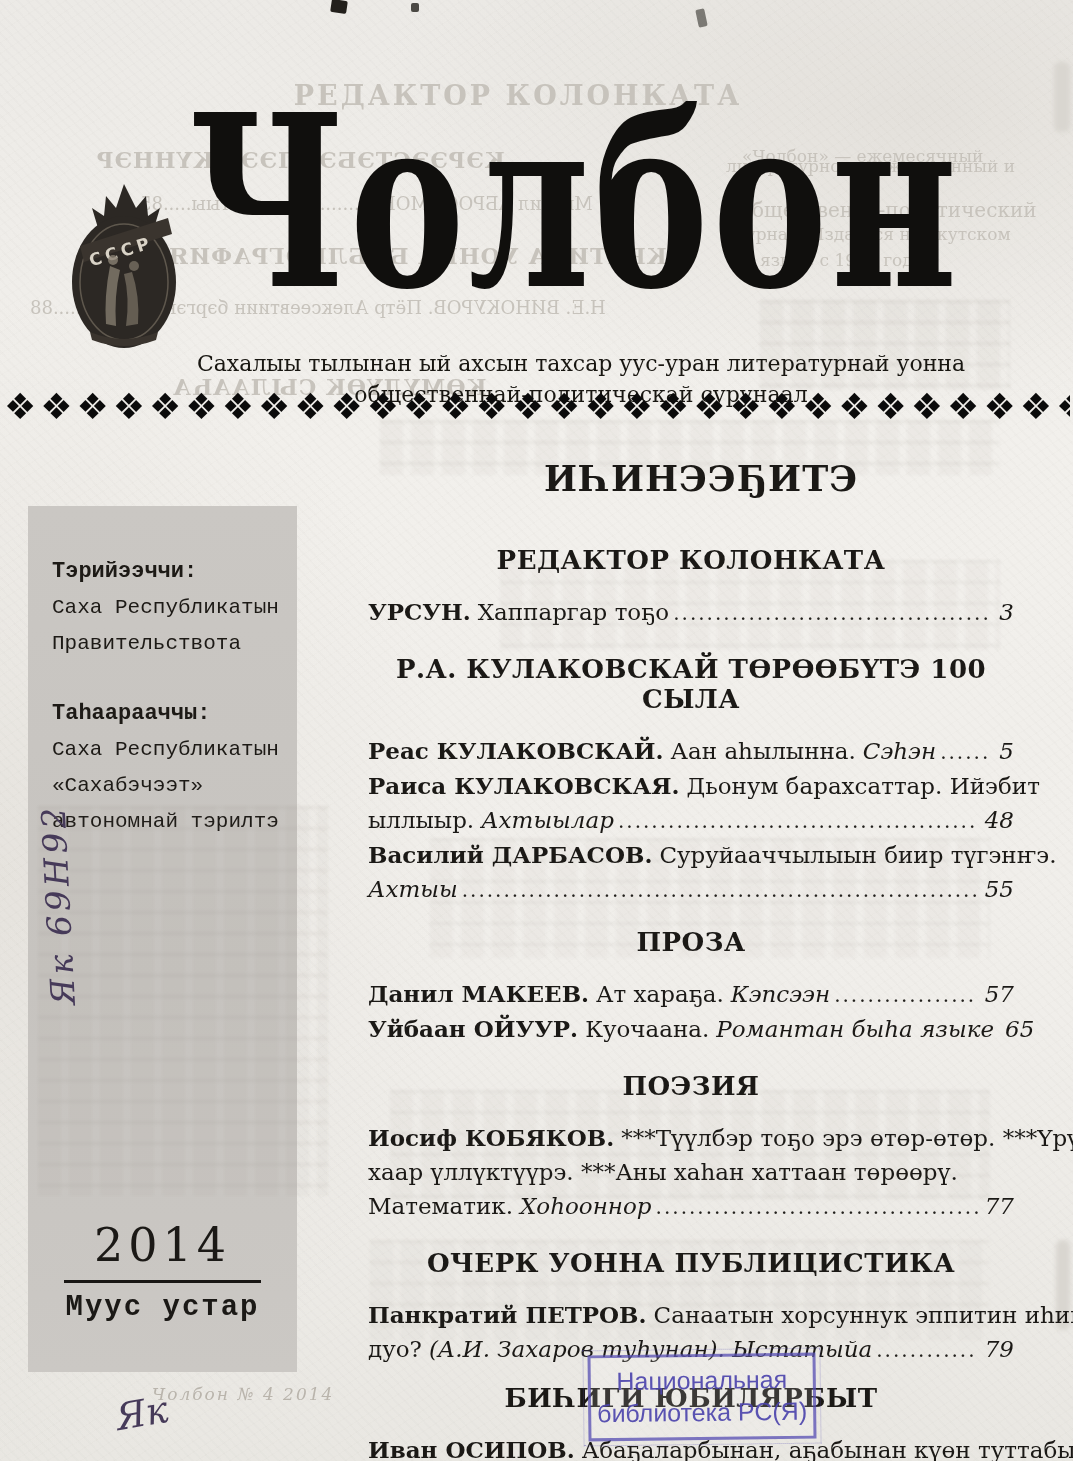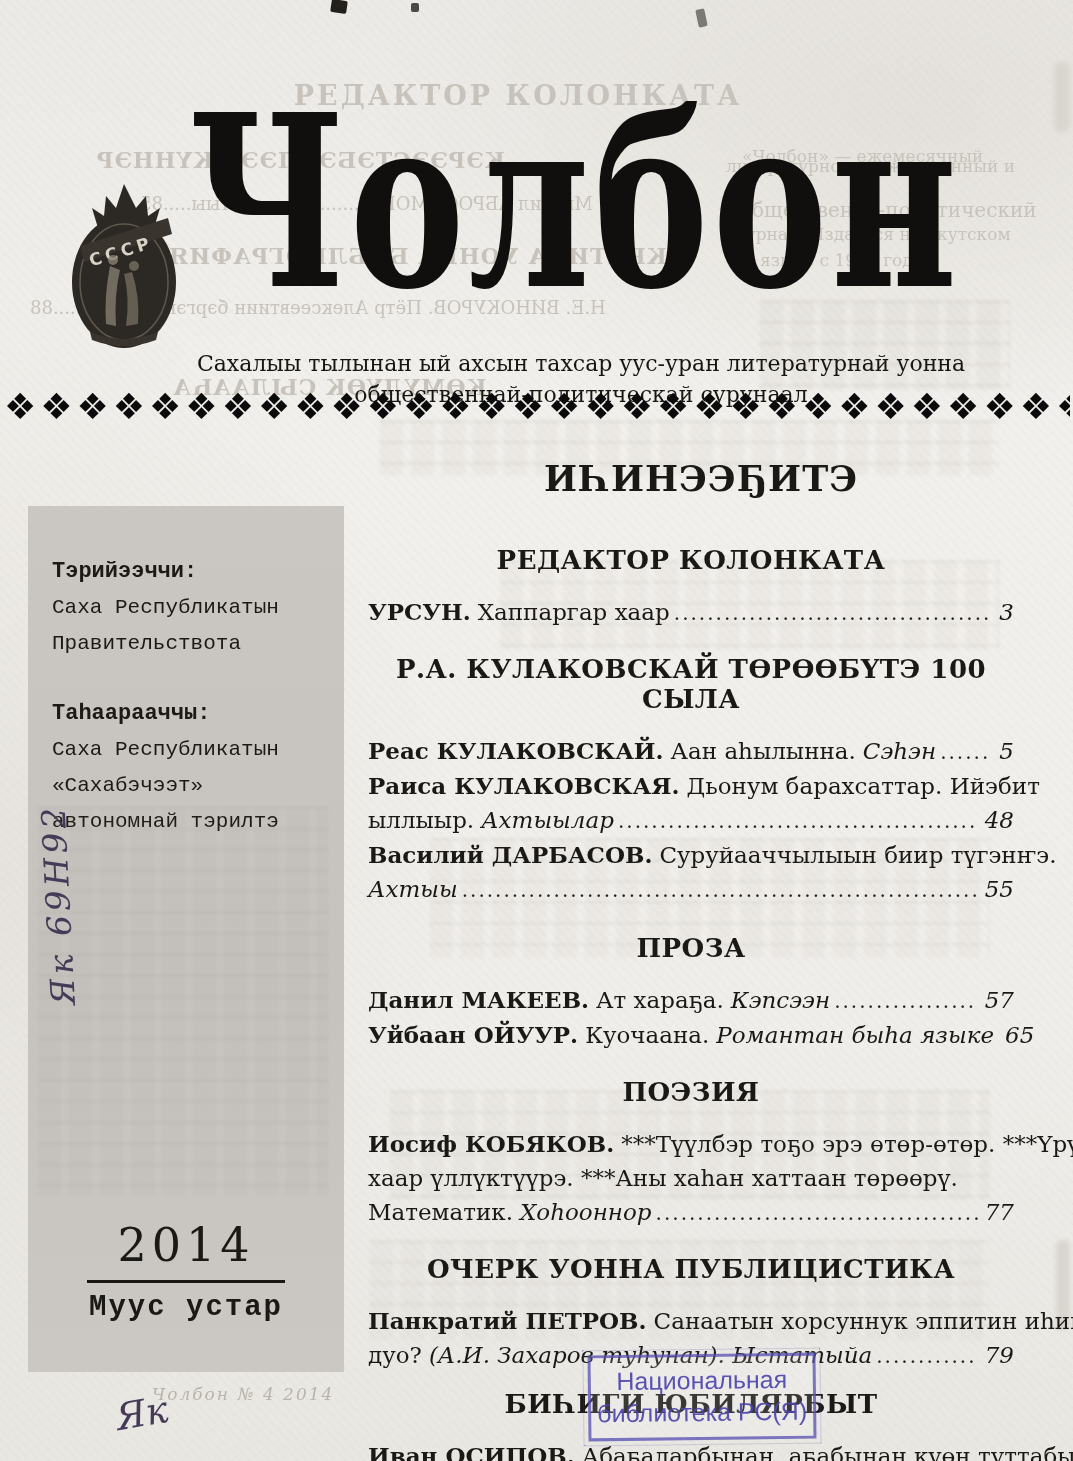--- a/index.html
+++ b/index.html
@@ -36,42 +36,42 @@
   .mir{transform:scaleX(-1);}
   .gh-bold{font-weight:700;}
   .gtex{position:absolute; pointer-events:none; filter:blur(1.4px); opacity:0.5;
     background:
       repeating-linear-gradient(180deg, rgba(125,118,106,0.16) 0 3px, transparent 3px 21px),
       repeating-linear-gradient(90deg, rgba(125,118,106,0.10) 0 23px, transparent 23px 31px);
   }
   .mark{position:absolute; background:#23201c; border-radius:2px;}
   .smudge{position:absolute; background:#d9d6d0; border-radius:6px; filter:blur(2px);}
   
-  .sidebar{position:absolute; left:28px; top:506px; width:316px; height:866px;
+  .sidebar{position:absolute; left:28px; top:506px; width:269px; height:866px;
     background:linear-gradient(180deg,#cac7c3 0%, #c6c3bf 55%, #cbc8c4 100%);
     font-family:"Liberation Mono","DejaVu Sans Mono",monospace;}
   .sb-inner{padding:48px 14px 0 24px; font-size:21px; line-height:36px; color:#1d1a16;}
   .sb-label{font-weight:700; font-size:22px;}
   .sb-gap{height:34px;}
   .issue{position:absolute; left:0; top:712px; width:100%; text-align:center;}
   .year{display:inline-block; font-family:"DejaVu Serif","Liberation Serif",serif;
     font-size:46px; letter-spacing:5px; padding:0 30px 8px 30px; border-bottom:3px solid #191714;}
   .month{margin-top:8px; font-weight:700; font-size:29px; letter-spacing:2px;}
   
   .toc{position:absolute; left:368px; top:458px; width:646px;}
   .toc-title{text-align:center; font-weight:700; font-size:35px; letter-spacing:1px; margin:0 0 46px 20px;}
   .h-sec{text-align:center; font-weight:700; font-size:26px; letter-spacing:0.5px;}
   .entry-line{display:flex; align-items:baseline; font-size:23px; line-height:34px; white-space:nowrap;}
   .entry-line > * + *{margin-left:7px;}
   .au{font-weight:700;}
   .it{font-style:italic;}
   .dots{flex:1 1 auto; overflow:hidden; margin-left:4px; font-size:20px; letter-spacing:2px; color:#23211d;}
   .dots::after{content:"....................................................................................................................................................";}
   .pg{font-style:italic; font-size:23px;}
-  .mt18{margin-top:16px;} .mt20{margin-top:20px;} .mt26{margin-top:24px;} .mt28{margin-top:26px;}
+  .mt18{margin-top:16px;} .mt20{margin-top:20px;} .mt26{margin-top:24px;} .mt28{margin-top:20px;}
   
   .stamp{position:absolute; left:588px; top:1354px; width:214px; padding:7px 4px 9px 4px;
     border:3px solid rgba(84,75,177,0.8); outline:1px dotted rgba(84,75,177,0.45); outline-offset:4px;
     color:#4f47ae; text-align:center; font-family:"Liberation Sans","DejaVu Sans",sans-serif;
     font-size:25px; line-height:32px; transform:rotate(-0.7deg); opacity:0.93;
     background:rgba(252,252,255,0.15);}
   
   .hand{font-style:italic; color:#463a59; font-family:"DejaVu Serif","Liberation Serif",serif;}
   .vcode{position:absolute; left:44px; top:1006px; transform:rotate(-93deg); transform-origin:0 0;
     font-size:33px; letter-spacing:4px; white-space:nowrap;}
@@ -149,21 +149,21 @@
       <div class="month">Муус устар</div>
     </div>
   </div>
 
   <div class="toc">
     <div class="toc-title">ИҺИНЭЭҔИТЭ</div>
 
     <div class="h-sec">РЕДАКТОР КОЛОНКАТА</div>
     <div class="entry-line mt20">
       <span class="au">УРСУН.</span>
-        <span>Хаппаргар хаар</span>
+        <span>Хаппаргар тоҕо</span>
         <span class="dots"></span>
         <span class="pg">3</span>
     </div>
 
     <div class="h-sec mt26">Р.А. КУЛАКОВСКАЙ ТӨРӨӨБҮТЭ 100 СЫЛА</div>
     <div class="entry-line mt20">
       <span class="au">Реас КУЛАКОВСКАЙ.</span>
         <span>Аан аһылынна.</span>
         <span class="it">Сэһэн</span>
         <span class="dots"></span>

